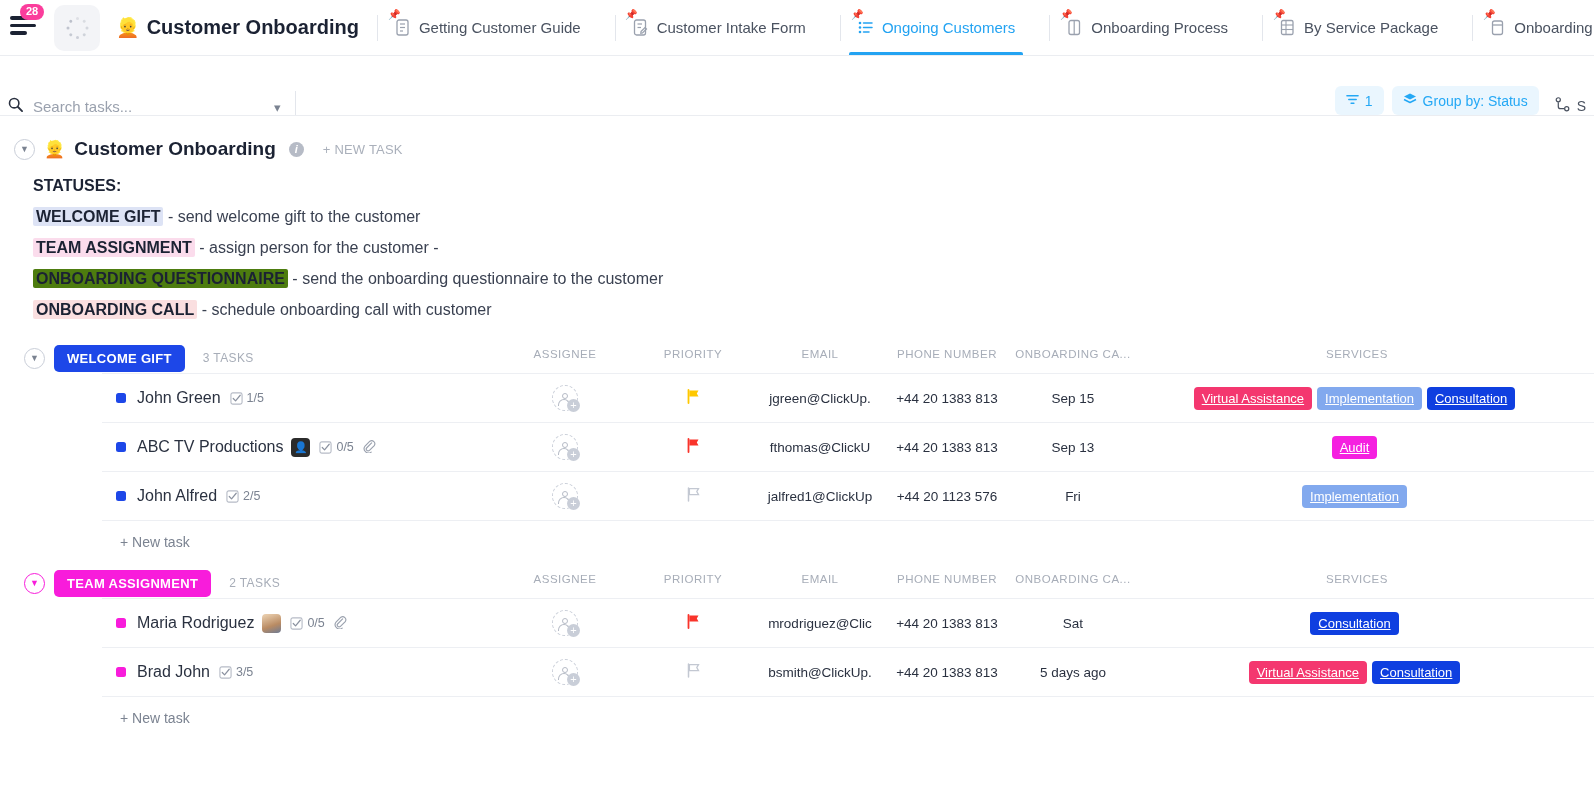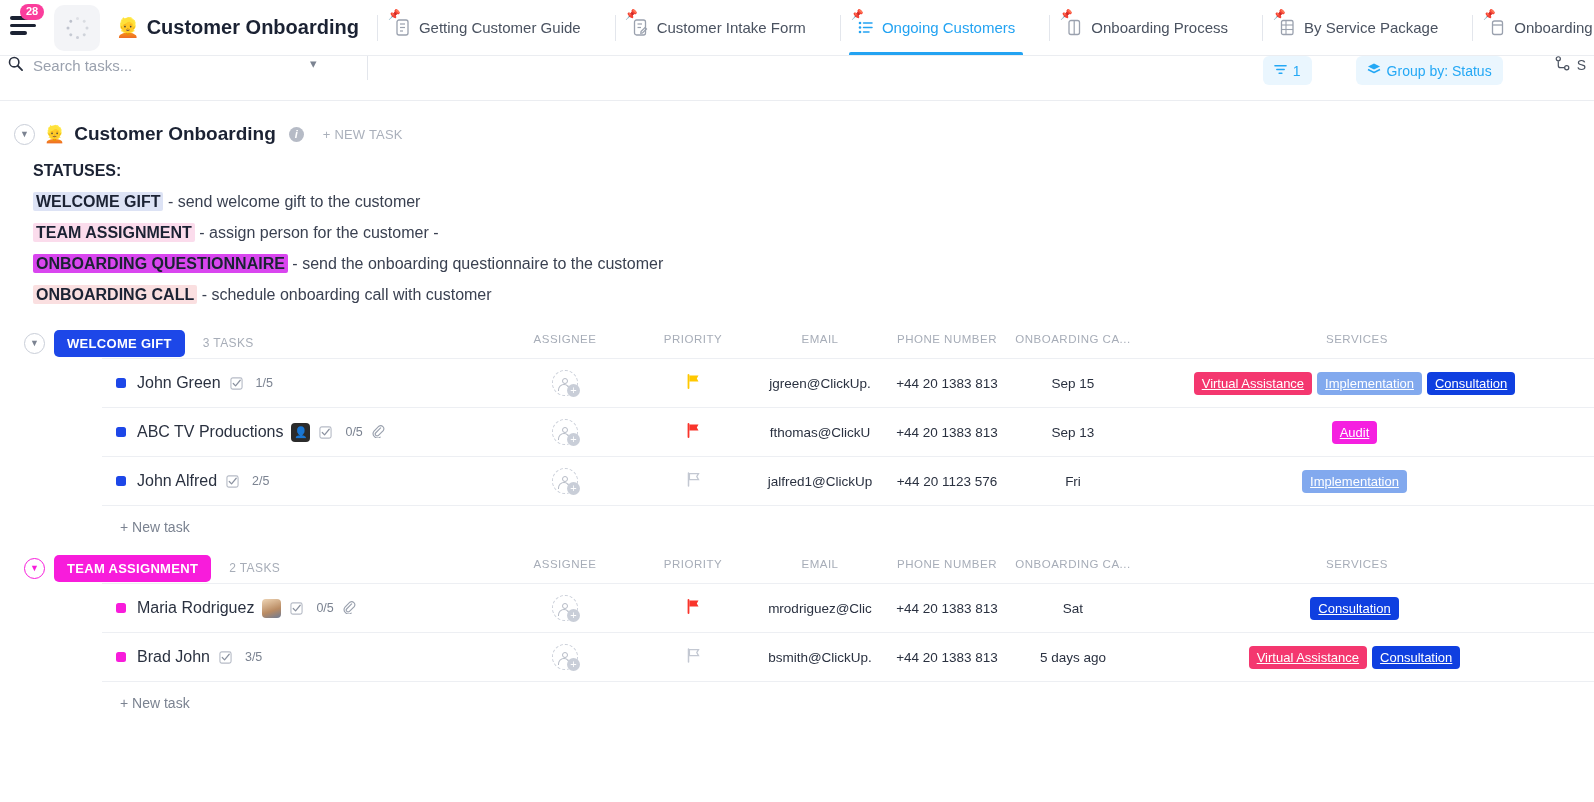--- a/index.html
+++ b/index.html
@@ -88,27 +88,26 @@
   }
   .tab .ticon {
     width: 17px; height: 19px; margin-right: 8px;
     flex: 0 0 auto; color: #9aa1ae;
   }
   .tab.active .ticon { color: #23a3f2; }
   .tab svg { display: block; }
 
   
   .filterbar {
-    height: 46px;
+    height: 61px;
     border-top: 1px solid #ebedf1;
     border-bottom: 1px solid #ebedf1;
-    display: flex; align-items: flex-start;
+    display: flex; align-items: flex-end;
     position: relative; overflow: hidden;
     background: #fff;
-    gap: 36px;
   }
   .search-area {
     display: flex; align-items: center;
     width: 270px; padding-left: 8px; flex: 0 0 auto;
   }
   .search-icon { color: #2a3140; font-size: 15px; margin-right: 9px; width:16px; }
   .search-input {
     border: none; outline: none; flex: 1;
     font-size: 15px; font-family: "Liberation Sans", sans-serif;
     color: #2a3140; background: transparent;
@@ -201,21 +200,21 @@
   }
   .mini-av {
     width: 19px; height: 19px; border-radius: 4px;
     margin-left: 8px; display: inline-flex;
     align-items: center; justify-content: center;
     font-size: 11px; color: #fff; flex: 0 0 auto;
   }
   .mini-av.dark { background: #2b2b2b; }
   .mini-av.photo { background: linear-gradient(160deg,#e6c9a8 10%,#b98b63 60%,#6d7b95 100%); }
   .subt {
-    display: inline-flex; align-items: center; gap: 13px;
+    display: inline-flex; align-items: center; gap: 4px;
     margin-left: 9px; font-size: 12.5px; color: #7b8391;
     white-space: nowrap;
   }
   .clip { margin-left: 8px; color: #9aa1ae; font-size: 14px; }
 
   .cell {
     position: absolute; text-align: center;
     font-size: 13.5px; color: #2a3140; white-space: nowrap;
   }
   .avatar-add {
@@ -420,21 +419,21 @@
     <span class="name">Customer Onboarding</span>
     <span class="info-dot">i</span>
     <span class="new-task-top">+ NEW TASK</span>
   </div>
 
   <div class="desc">
     <div class="line hd">STATUSES:</div>
     <div id="desc-lines">
         <div class="line"><span class="hl" style="background: rgb(221, 227, 245);">WELCOME GIFT</span><span> - send welcome gift to the customer</span></div>
         <div class="line"><span class="hl" style="background: rgb(251, 220, 236);">TEAM ASSIGNMENT</span><span> - assign person for the customer -</span></div>
-        <div class="line"><span class="hl" style="background: #d946ef;">ONBOARDING QUESTIONNAIRE</span><span> - send the onboarding questionnaire to the customer</span></div>
+        <div class="line"><span class="hl" style="background: #4d7c0f;">ONBOARDING QUESTIONNAIRE</span><span> - send the onboarding questionnaire to the customer</span></div>
         <div class="line"><span class="hl" style="background: rgb(250, 223, 224);">ONBOARDING CALL</span><span> - schedule onboarding call with customer</span></div>
       </div>
   </div>
 
   <div id="groups">
       <div class="group">
         <div class="grouphead">
           <div class="circ-chev">▼</div>
           <div class="status-chip" style="background: rgb(29, 71, 232);">WELCOME GIFT</div>
           <div class="task-count">3 TASKS</div>

